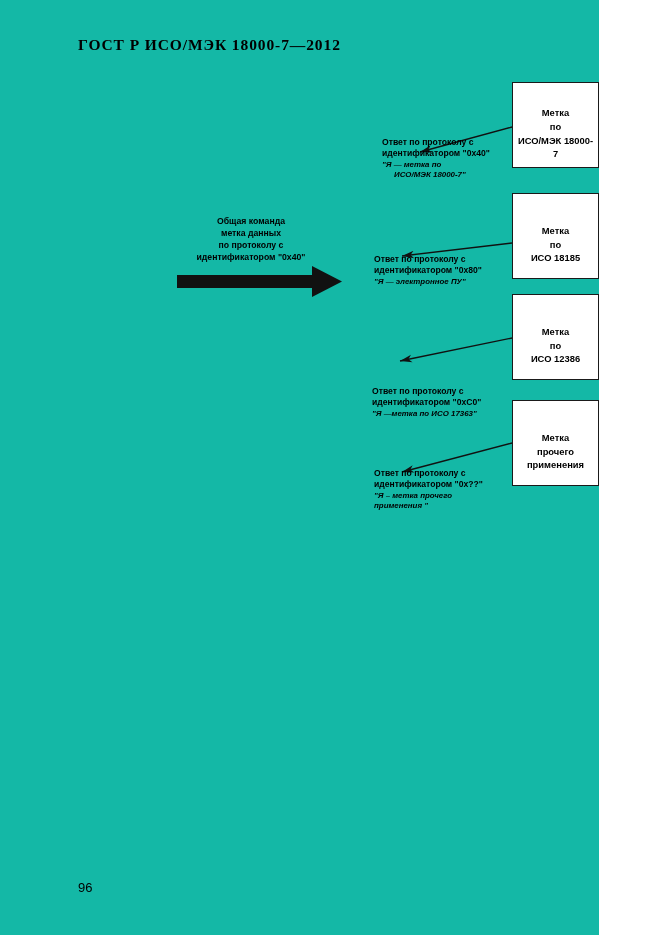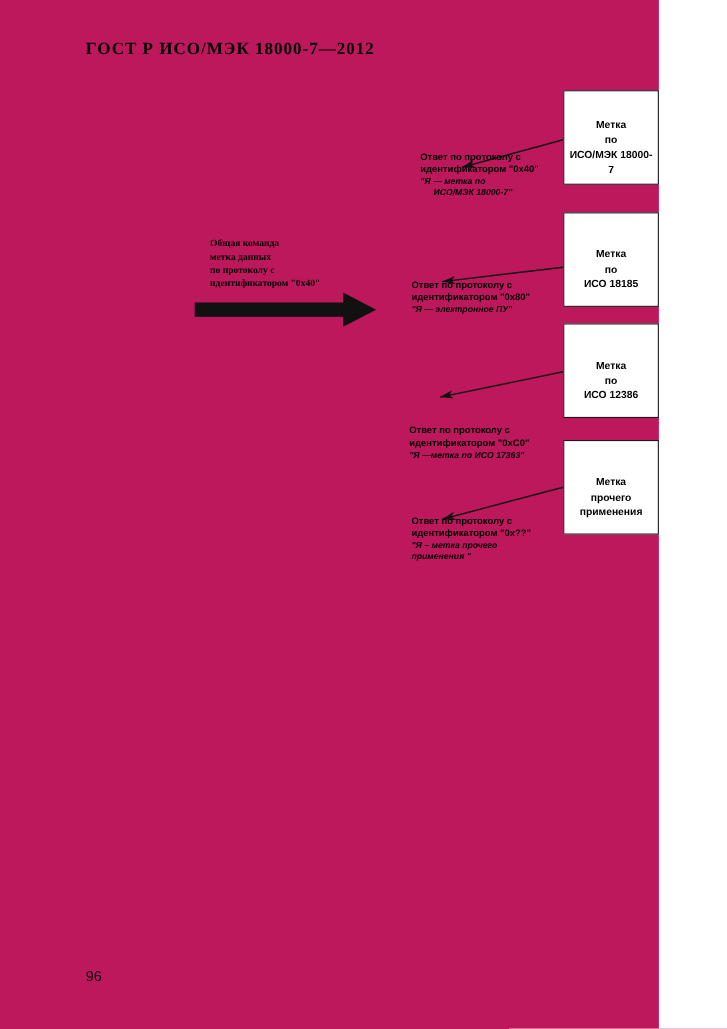--- a/index.html
+++ b/index.html
@@ -13,21 +13,21 @@
     position: relative;
     font-family: "Liberation Serif", serif;
     color: #000000;
     overflow: hidden;
   }
   .page {
     position: absolute;
     left: 0; top: 0;
     width: 599px;
     height: 935px;
-    background: #be185d;
+    background: #14b8a6;
   }
   .doc-header {
     position: absolute;
     left: 78px;
     top: 36px;
     font-family: "Liberation Serif", serif;
     font-weight: bold;
     font-size: 15.5px;
     letter-spacing: 0.9px;
     white-space: nowrap;
@@ -86,25 +86,25 @@
     white-space: nowrap;
   }
   .lbl .t2 {
     font-style: italic;
     font-weight: bold;
     font-size: 7.9px;
     line-height: 1.3;
   }
   .cmd-label {
     position: absolute;
-    font-family: Liberation Serif, serif;
+    font-family: Liberation Sans, sans-serif;
     font-weight: bold;
     font-size: 8.7px;
     line-height: 1.38;
-    text-align: left;
+    text-align: center;
     white-space: nowrap;
   }
   .caption {
     position: absolute;
     left: 0;
     top: 595px;
     width: 661px;
     text-align: center;
     font-family: "Liberation Serif", serif;
     font-size: 15px;

